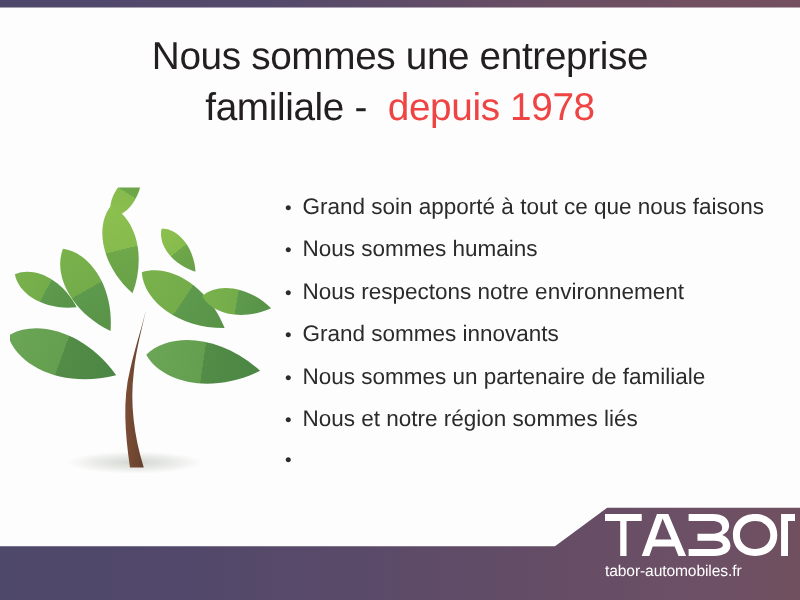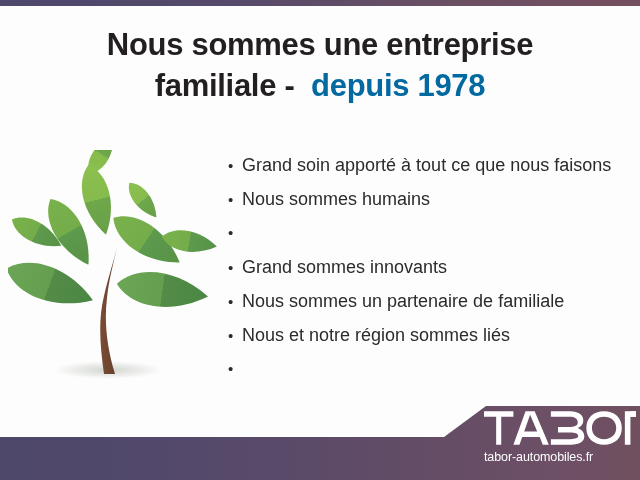--- a/index.html
+++ b/index.html
@@ -34,26 +34,26 @@
 
   
   .heading {
     position: absolute;
     left: 0;
     top: 24px;
     width: 640px;
     text-align: center;
     font-size: 31px;
     line-height: 41px;
-    font-weight: bold;
+    font-weight: normal;
     color: #231f20;
     letter-spacing: -0.3px;
   }
   .heading .line { display: block; white-space: pre; }
-  .heading .accent { color: #0369a1; }
+  .heading .accent { color: #ef4444; }
 
   
   .bullets {
     position: absolute;
     left: 228px;
     top: 148px;
     width: 404px;
   }
   .bullet-row {
     display: flex;
@@ -225,20 +225,21 @@
     <div class="bullet-row">
       <span class="bullet-dot">•</span>
       <span class="bullet-text">Grand soin apporté à tout ce que nous faisons</span>
     </div>
     <div class="bullet-row">
       <span class="bullet-dot">•</span>
       <span class="bullet-text">Nous sommes humains</span>
     </div>
     <div class="bullet-row">
       <span class="bullet-dot">•</span>
+      <span class="bullet-text">Nous respectons notre environnement</span>
     </div>
     <div class="bullet-row">
       <span class="bullet-dot">•</span>
       <span class="bullet-text">Grand sommes innovants</span>
     </div>
     <div class="bullet-row">
       <span class="bullet-dot">•</span>
       <span class="bullet-text">Nous sommes un partenaire de familiale</span>
     </div>
     <div class="bullet-row">

